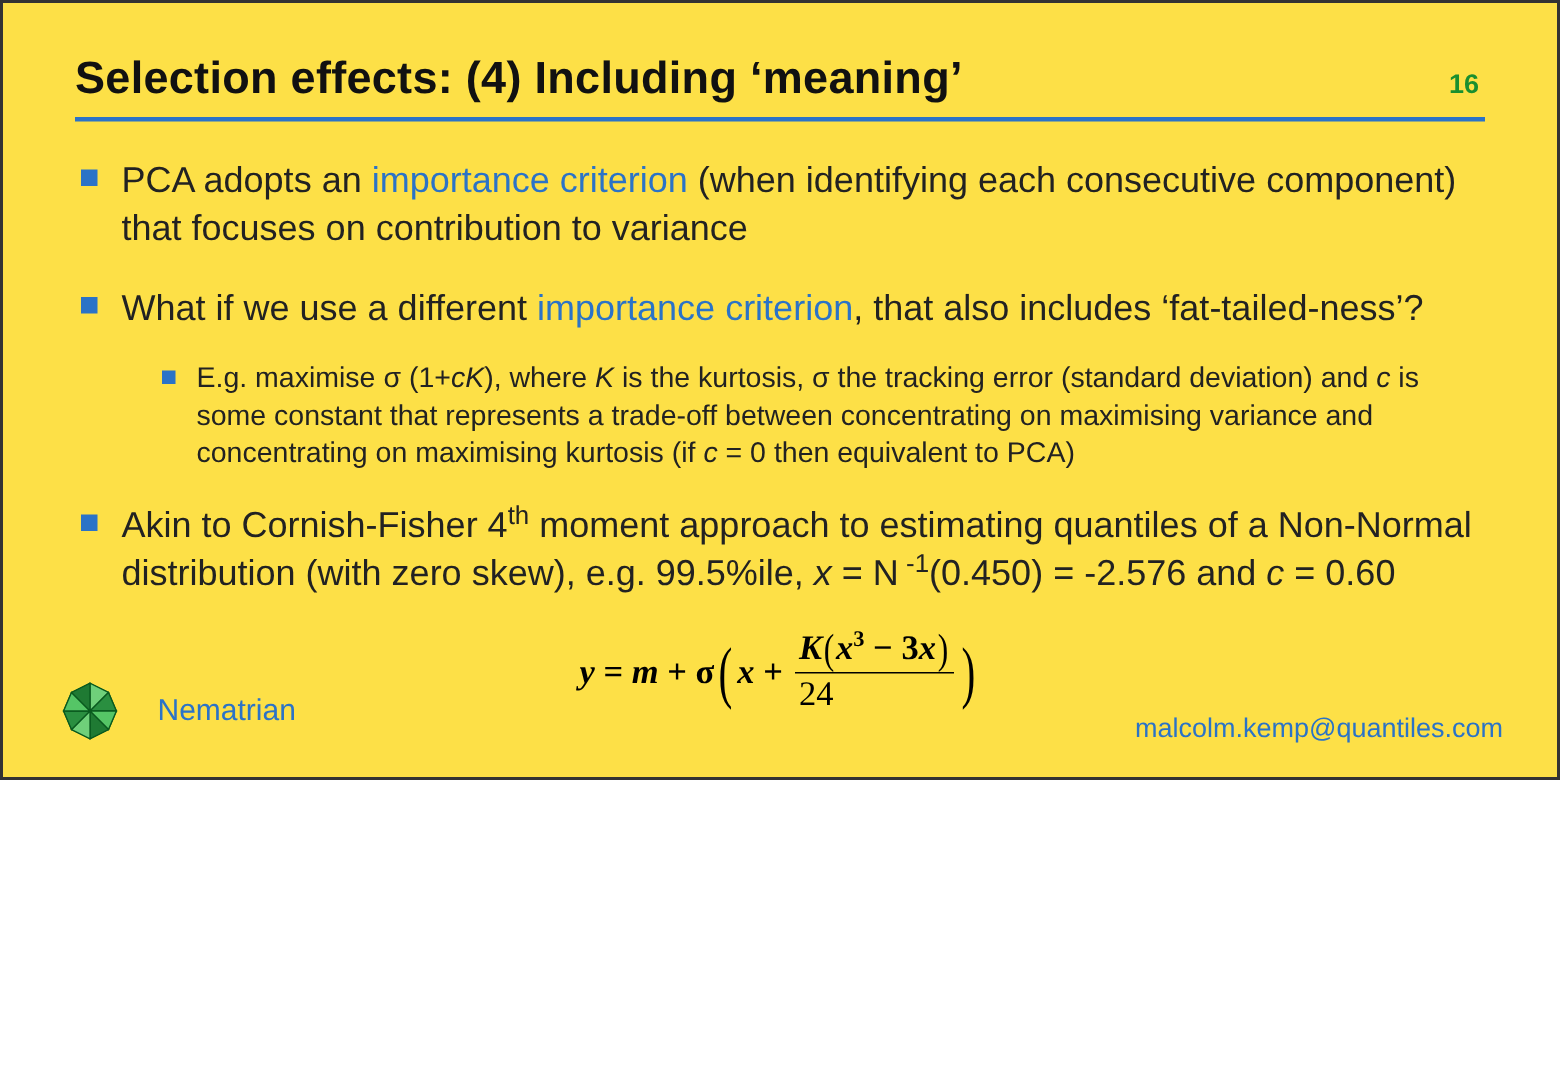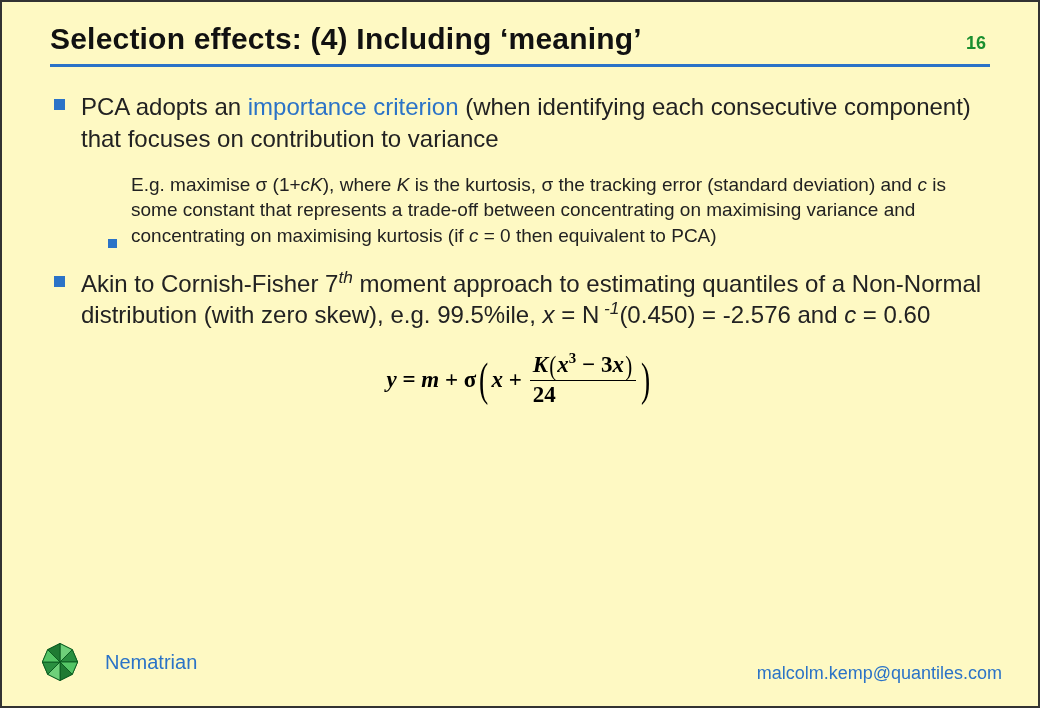--- a/index.html
+++ b/index.html
@@ -2,24 +2,24 @@
 <html><head>
   <meta charset="utf-8">
   <style>
     * { box-sizing: border-box; margin: 0; padding: 0; }
     html, body { width: 1040px; height: 720px; overflow: hidden; background: #fff; }
     body { font-family: Arial, Helvetica, sans-serif; color: #222; position: relative; }
 
     .slide {
       position: absolute;
       left: 0; top: 0;
-      width: 1040px; height: 708px;
+      width: 1040px; height: 520px;
       border: 2px solid #333;
-      background: #fef9c3;
-      padding: 16px 48px 0 48px;
+      background: #fde047;
+      padding: 30px 48px 0 48px;
     }
 
     .header-row {
       display: flex;
       align-items: baseline;
       justify-content: space-between;
       margin-top: 4px;
     }
     .title {
       font-size: 30px;
@@ -58,41 +58,41 @@
       margin-right: 16px;
     }
     .bullet-l1 .txt {
       font-size: 24px;
       line-height: 1.32;
       color: #222;
     }
 
     .bullet-l2 {
       display: flex;
-      align-items: flex-end;
+      align-items: flex-start;
       margin-left: 54px;
       margin-bottom: 20px;
       margin-top: -4px;
     }
     .bullet-l2 .sq {
       width: 9px; height: 9px;
       background: #2b73c7;
       flex: 0 0 9px;
       margin-top: 7px;
       margin-right: 14px;
     }
     .bullet-l2 .txt {
       font-size: 19px;
       line-height: 1.32;
       color: #222;
     }
 
     .highlight { color: #2b73c7; }
     .ital { font-style: italic; }
-    sup { font-size: 0.72em; vertical-align: super; line-height: 0; font-style: italic; }
+    sup { font-size: 0.72em; vertical-align: super; line-height: 0; }
 
     .formula-block {
       text-align: center;
       margin-top: 10px;
       font-family: "Times New Roman", Times, serif;
       font-weight: bold;
       font-style: italic;
       font-size: 23px;
       color: #000;
     }
@@ -108,21 +108,21 @@
     }
     .frac {
       display: inline-block;
       vertical-align: middle;
       text-align: left;
       margin: 0 2px;
       position: relative;
       top: -2px;
     }
     .frac .num { display:block; padding: 0 3px; line-height:1.05; }
-    .frac .den { display:block; border-top: 1.6px solid #000; padding: 1px 3px 0; line-height:1.15; font-style: normal; font-weight: bold;}
+    .frac .den { display:block; border-top: 1.6px solid #000; padding: 1px 3px 0; line-height:1.15; font-style: normal; font-weight: normal;}
     .inner-lp, .inner-rp {
       font-size: 28px; font-weight: normal; font-style: normal;
       vertical-align: -3px;
       display: inline-block;
       transform: scaleX(0.75);
     }
     .rom { font-style: normal; }
     .sigma { font-style: normal; }
 
     .footer {
@@ -163,32 +163,38 @@
 
   <div class="content">
 
     <div class="bullet-l1">
       <div class="sq"></div>
       <div class="txt">
         <span>PCA adopts an </span><span class="highlight">importance criterion</span><span> (when identifying each consecutive component) that focuses on contribution to variance</span>
       </div>
     </div>
 
+    <div class="bullet-l1">
+      <div class="sq"></div>
+      <div class="txt">
+        <span>What if we use a different </span><span class="highlight">importance criterion</span><span>, that also includes ‘fat-tailed-ness’?</span>
+      </div>
+    </div>
 
     <div class="bullet-l2">
       <div class="sq"></div>
       <div class="txt">
         <span>E.g. maximise σ (1+</span><span class="ital">c</span><span class="ital">K</span><span>), where </span><span class="ital">K</span><span> is the kurtosis, σ the tracking error (standard deviation) and </span><span class="ital">c</span><span> is some constant that represents a trade-off between concentrating on maximising variance and concentrating on maximising kurtosis (if </span><span class="ital">c</span><span> = 0 then equivalent to PCA)</span>
       </div>
     </div>
 
     <div class="bullet-l1">
       <div class="sq"></div>
       <div class="txt">
-        <span>Akin to Cornish-Fisher 7</span><sup>th</sup><span> moment approach to estimating quantiles of a Non-Normal distribution (with zero skew), e.g. 99.5%ile, </span><span class="ital">x</span><span> = N</span><sup> -1</sup><span>(0.450) = -2.576 and </span><span class="ital">c</span><span> = 0.60</span>
+        <span>Akin to Cornish-Fisher 4</span><sup>th</sup><span> moment approach to estimating quantiles of a Non-Normal distribution (with zero skew), e.g. 99.5%ile, </span><span class="ital">x</span><span> = N</span><sup> -1</sup><span>(0.450) = -2.576 and </span><span class="ital">c</span><span> = 0.60</span>
       </div>
     </div>
 
     <div class="formula-block">
       <span>y</span><span class="rom"> = </span><span>m</span><span class="rom"> + </span><span class="sigma">σ</span><span class="lp">(</span><span>x</span><span class="rom"> + </span><span class="frac"><span class="num"><span>K</span><span class="inner-lp">(</span><span>x</span><sup class="rom" style="font-size:0.65em;">3</sup><span class="rom"> − </span><span class="rom">3</span><span>x</span><span class="inner-rp">)</span></span><span class="den">24</span></span><span class="rp">)</span>
     </div>
 
   </div>
 
   <div class="footer">

